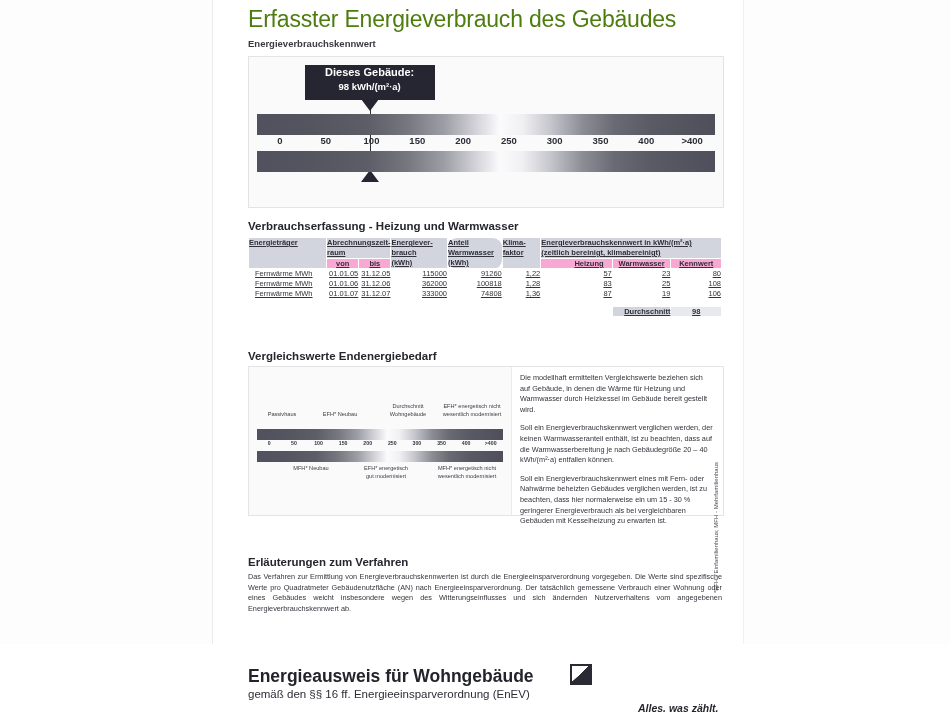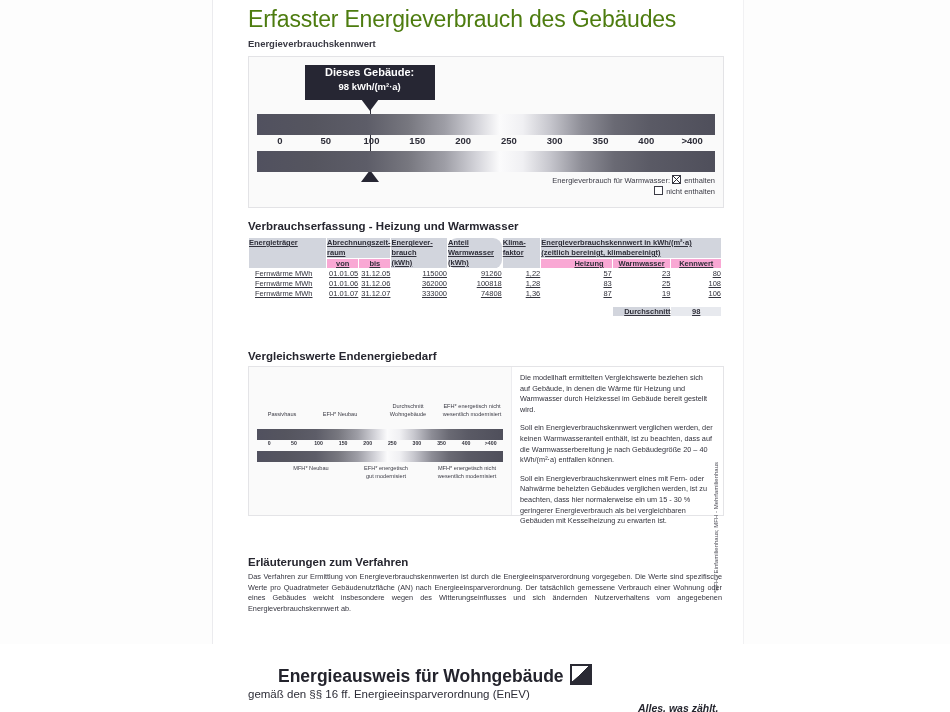--- a/index.html
+++ b/index.html
@@ -308,21 +308,20 @@
   }
 
   
   .footer-title {
     position: absolute;
     left: 248px; top: 666px;
     font-size: 17.5px;
     font-weight: bold;
     color: #23232c;
     white-space: nowrap;
-    margin-left: 30px;
   }
   .footer-sub {
     position: absolute;
     left: 248px; top: 688px;
     font-size: 11.5px;
     color: #2d2d37;
     white-space: nowrap;
   }
   .brand {
     position: absolute;
@@ -393,29 +392,20 @@
         <span style="left: 114.5px;">100</span>
         <span style="left: 160.3px;">150</span>
         <span style="left: 206.1px;">200</span>
         <span style="left: 251.9px;">250</span>
         <span style="left: 297.7px;">300</span>
         <span style="left: 343.5px;">350</span>
         <span style="left: 389.3px;">400</span>
         <span style="left: 435.1px;">&gt;400</span>
       </div>
 
-    <div class="ww-note">
-      <div class="row">
-        <span>Energieverbrauch für Warmwasser:</span>
-        <span class="cbx checked"></span><span>enthalten</span>
-      </div>
-      <div class="row">
-        <span class="cbx"></span><span>nicht enthalten</span>
-      </div>
-    </div>
   </div>
 
   <div class="section-title" style="left:248px; top:220px;">Verbrauchserfassung - Heizung und Warmwasser</div>
 
   <div class="table-wrap">
     <table class="consum">
       <thead>
         <tr>
           <th class="hdr-cell" rowspan="2" style="width:78px;">Energieträger</th>
           <th class="hdr-cell" colspan="2" style="width:94px; white-space:pre-line;">Abrechnungszeit-

